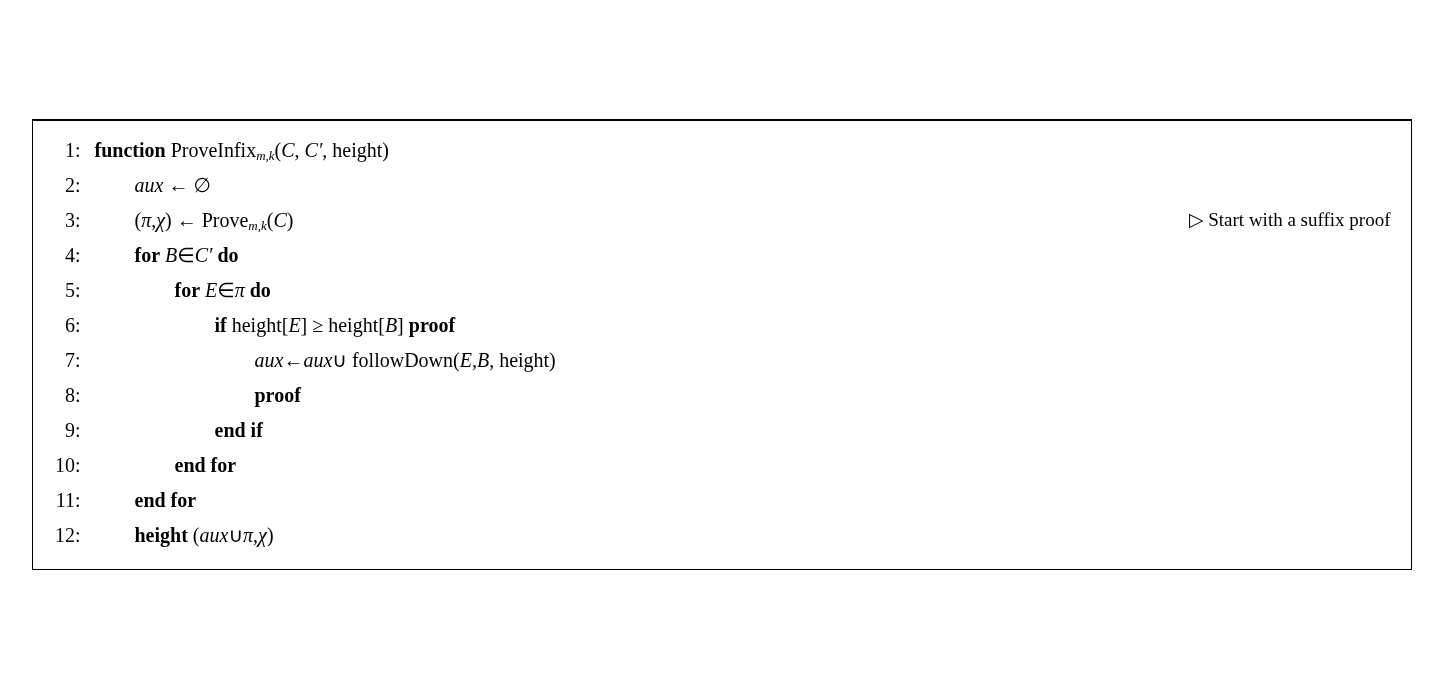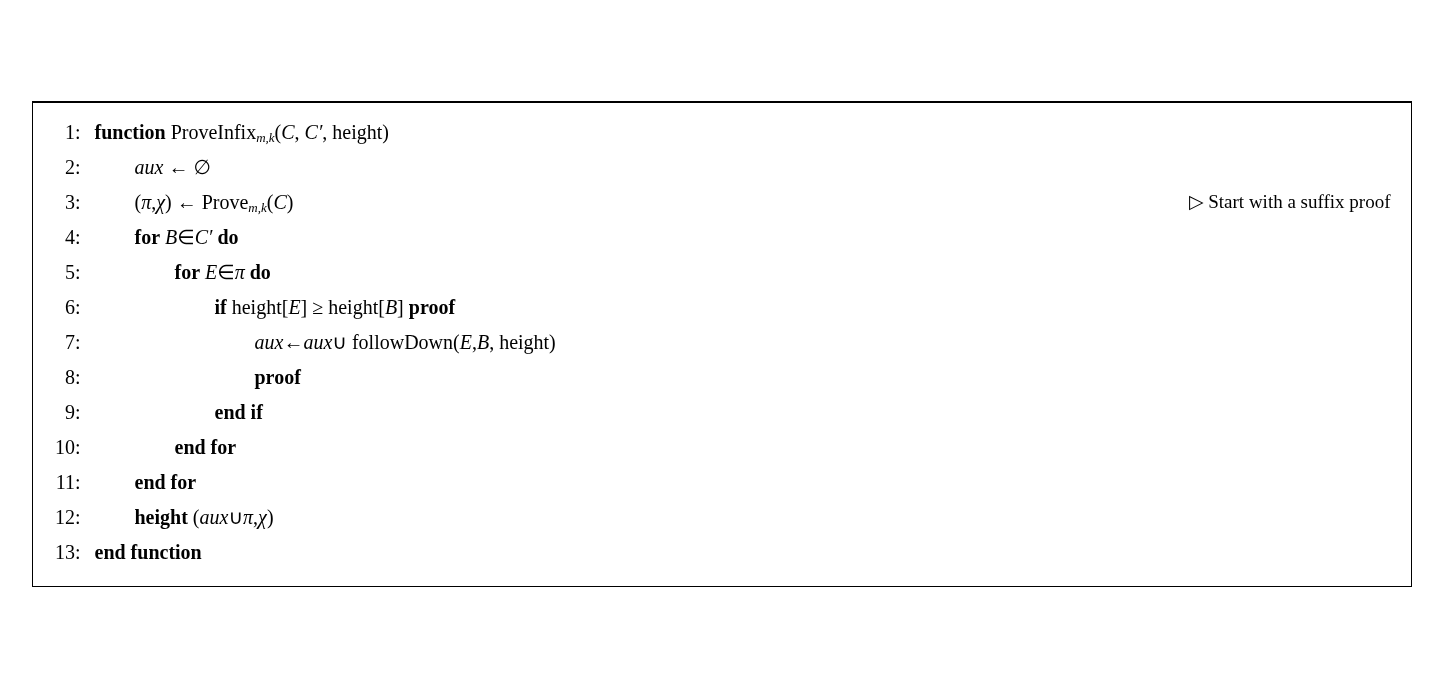--- a/index.html
+++ b/index.html
@@ -152,20 +152,14 @@
       <div class="line">
         <span class="line-number">11:</span>
         <span class="line-content indent-1">
           <span class="kw">end for</span>
         </span>
       </div>
       <div class="line">
         <span class="line-number">12:</span>
         <span class="line-content indent-1"><span class="kw">height</span>&nbsp;(<span class="math">aux</span> ∪ <span class="math">π</span>, <span class="math">χ</span>)</span>
       </div>
-      <div class="line">
-        <span class="line-number">13:</span>
-        <span class="line-content">
-          <span class="kw">end function</span>
-        </span>
-      </div>
     </div>
 </div>
 
 </body></html>

